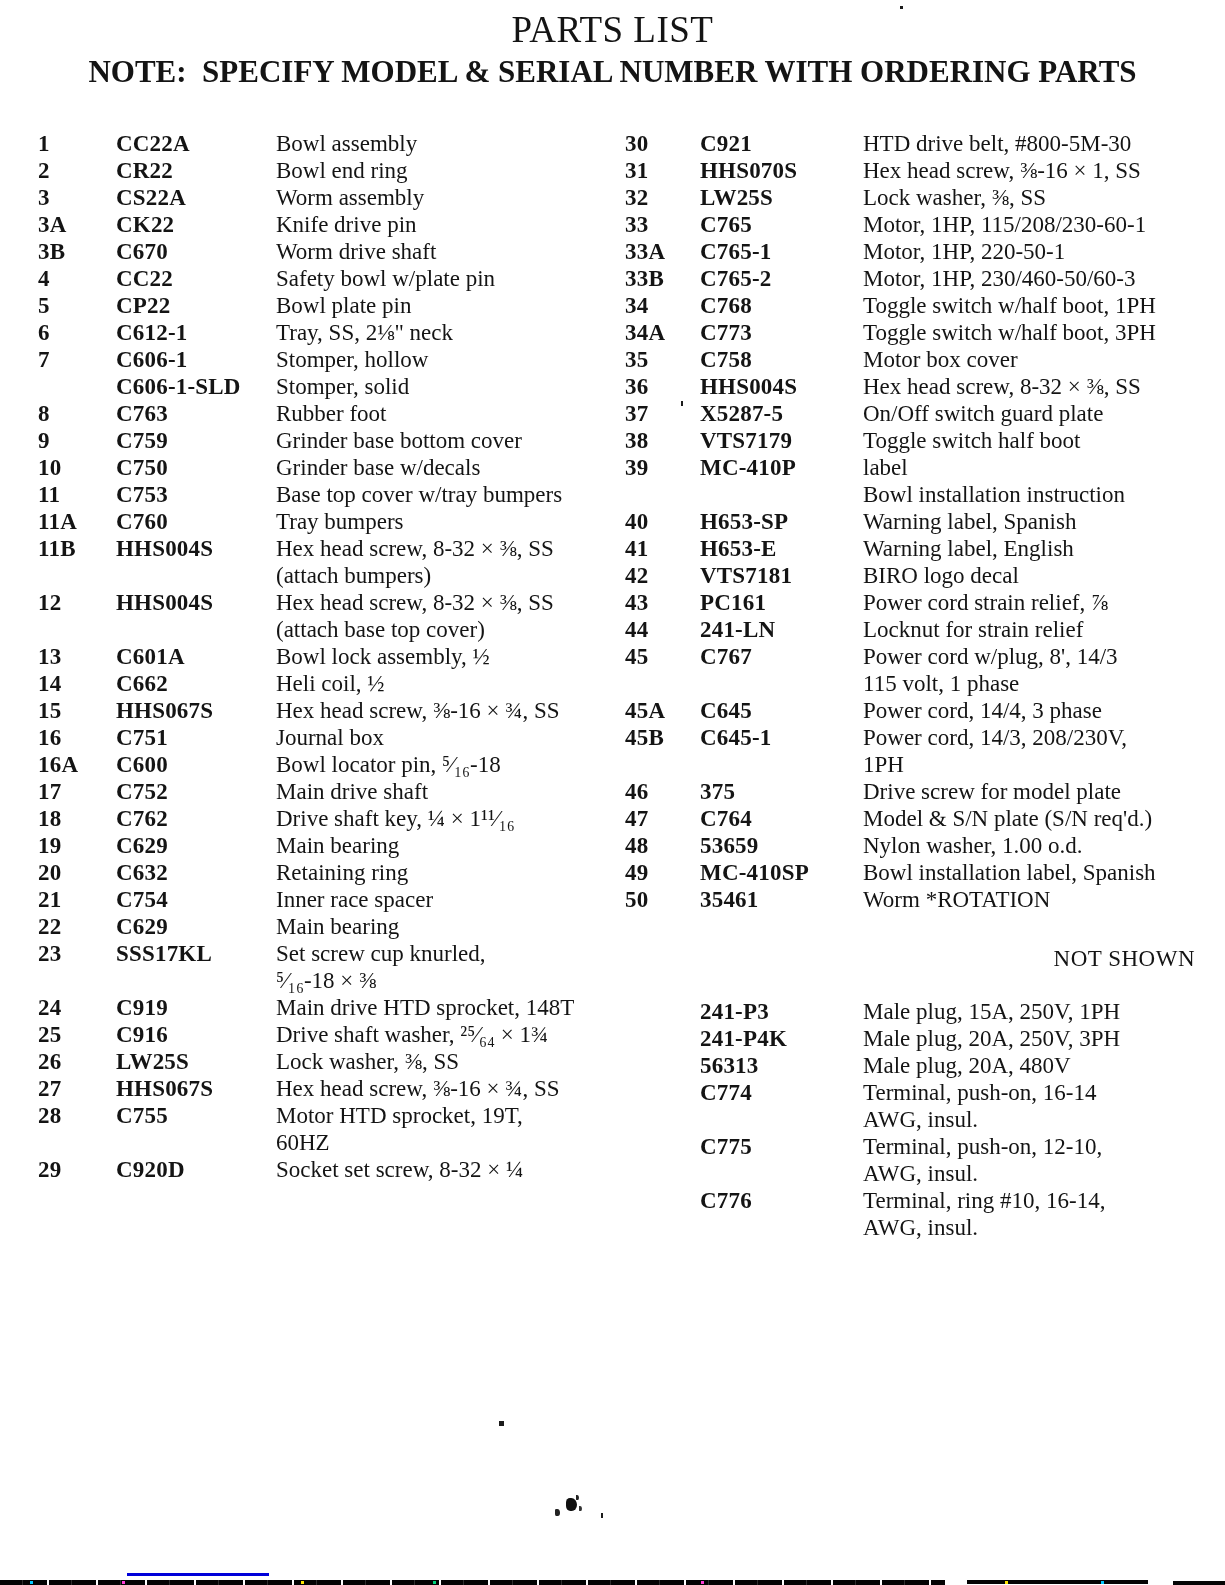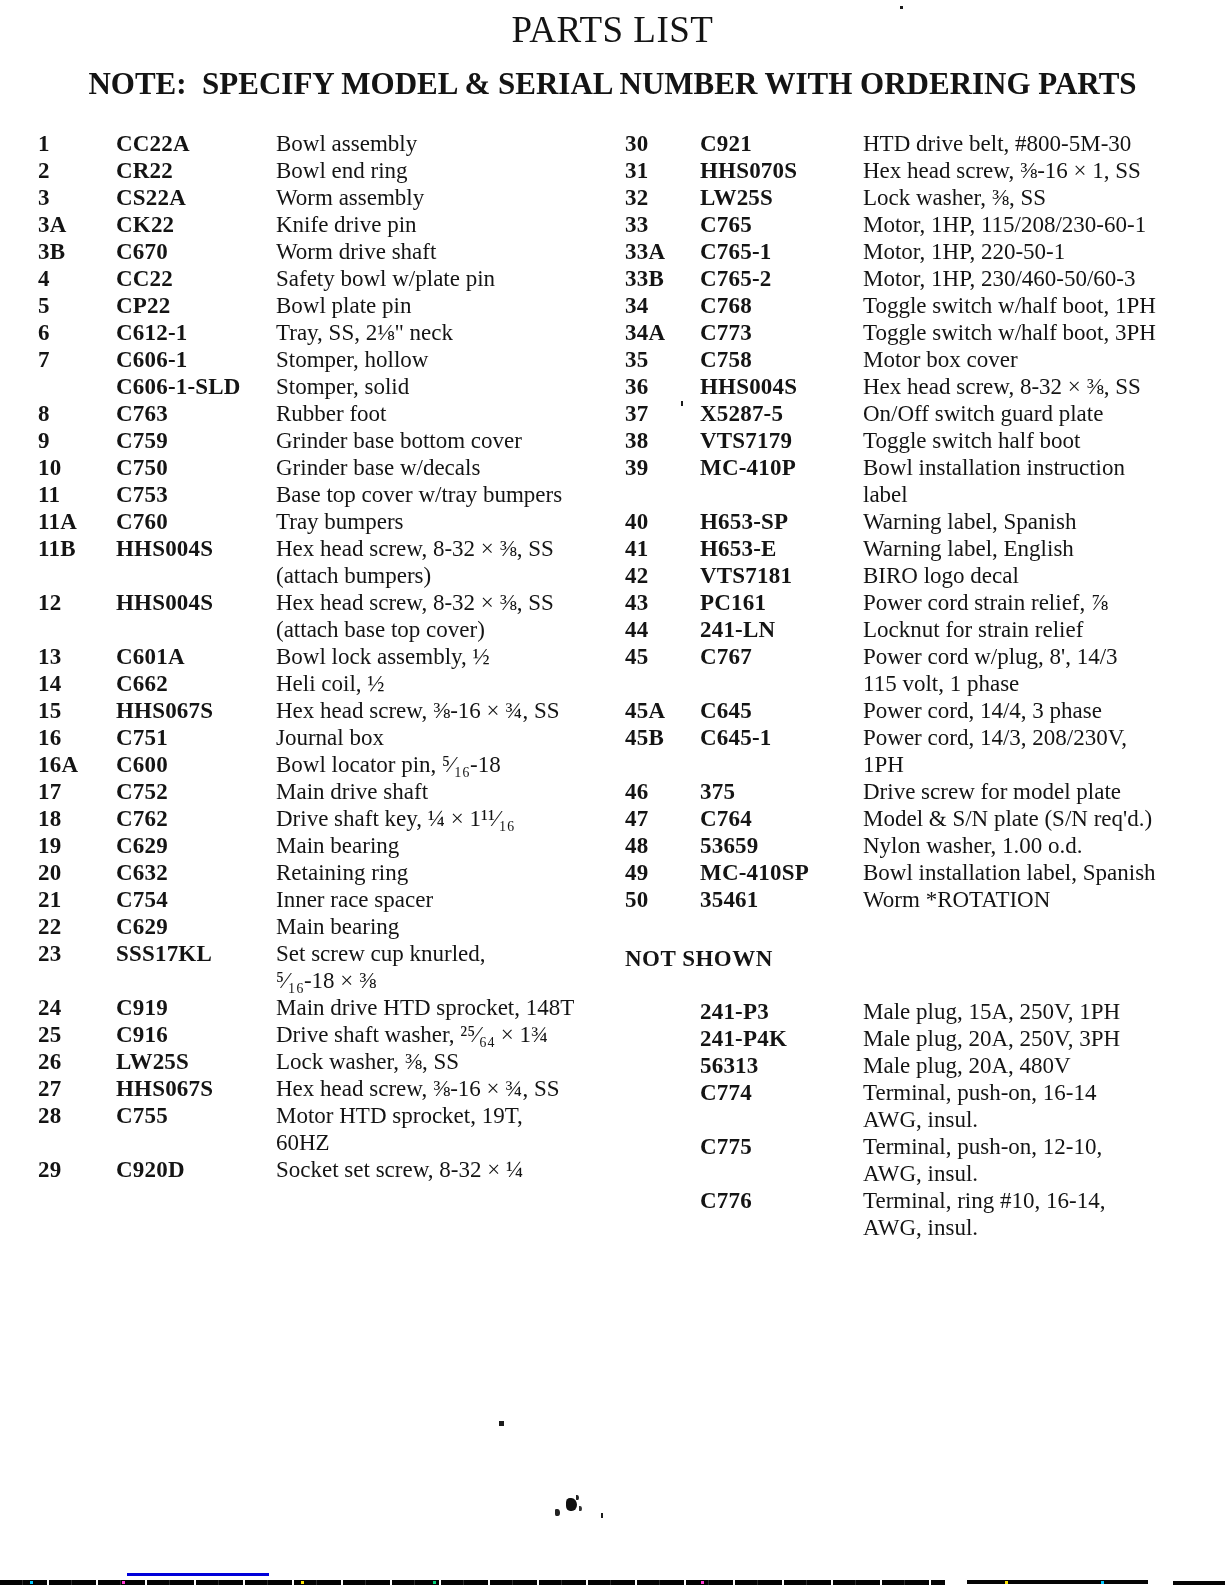--- a/index.html
+++ b/index.html
@@ -11,39 +11,39 @@
     color: #141414;
     font-family: "Liberation Serif", "DejaVu Serif", serif;
     overflow: hidden;
   }
   .page-title {
     position: absolute; top: 8px; left: 0; width: 100%;
     margin: 0; text-align: center;
     font-size: 37px; font-weight: 400; letter-spacing: 0.5px;
   }
   .note-line {
-    position: absolute; top: 66px; left: 0; width: 100%;
+    position: absolute; top: 54px; left: 0; width: 100%;
     margin: 0; text-align: center;
     font-size: 31px; font-weight: 700; white-space: pre; letter-spacing: 0px;
   }
   .col {
     position: absolute; top: 130px;
     font-size: 23px; line-height: 27px;
   }
   .col-left  { left: 38px;  width: 578px; }
   .col-right { left: 625px; width: 570px; }
   .row { display: grid; align-items: start; }
   .col-left  .row { grid-template-columns: 78px 160px auto; }
   .col-right .row { grid-template-columns: 75px 163px auto; }
   .num, .part { font-weight: 700; letter-spacing: 0.2px; }
   .desc-line { white-space: nowrap; }
   .not-shown-heading {
     margin: 32px 0 26px 0;
-    font-size: 23px; line-height: 27px; font-weight: 700;
-    text-align: left; letter-spacing: 0.5px;
+    font-size: 23px; line-height: 27px; font-weight: 400;
+    text-align: right; letter-spacing: 0.5px;
   }
   .artifact { position: absolute; pointer-events: none; }
   .blue-line { left: 127px; top: 1573px; width: 142px; height: 3px; background: #0000d9; }
   .edge-bar-1 {
     left: 0; top: 1580px; width: 945px; height: 5px;
     background: repeating-linear-gradient(90deg, #030303 0 22px, #2e2e2e 22px 23px, #030303 23px 47px, #ffffff 47px 49px);
   }
   .edge-bar-2 { left: 967px;  top: 1580px; width: 181px; height: 4px; background: #050505; }
   .edge-bar-3 { left: 1173px; top: 1581px; width: 52px;  height: 4px; background: #050505; }
   .noise-dot { width: 3px; height: 3px; }
@@ -397,22 +397,22 @@
         <span class="num">38</span>
         <span class="part">VTS7179</span>
         <span class="desc">
           <div class="desc-line">Toggle switch half boot</div>
         </span>
       </div>
       <div class="row">
         <span class="num">39</span>
         <span class="part">MC-410P</span>
         <span class="desc">
+          <div class="desc-line">label</div>
           <div class="desc-line">Bowl installation instruction</div>
-          <div class="desc-line">label</div>
         </span>
       </div>
       <div class="row">
         <span class="num">40</span>
         <span class="part">H653-SP</span>
         <span class="desc">
           <div class="desc-line">Warning label, Spanish</div>
         </span>
       </div>
       <div class="row">

